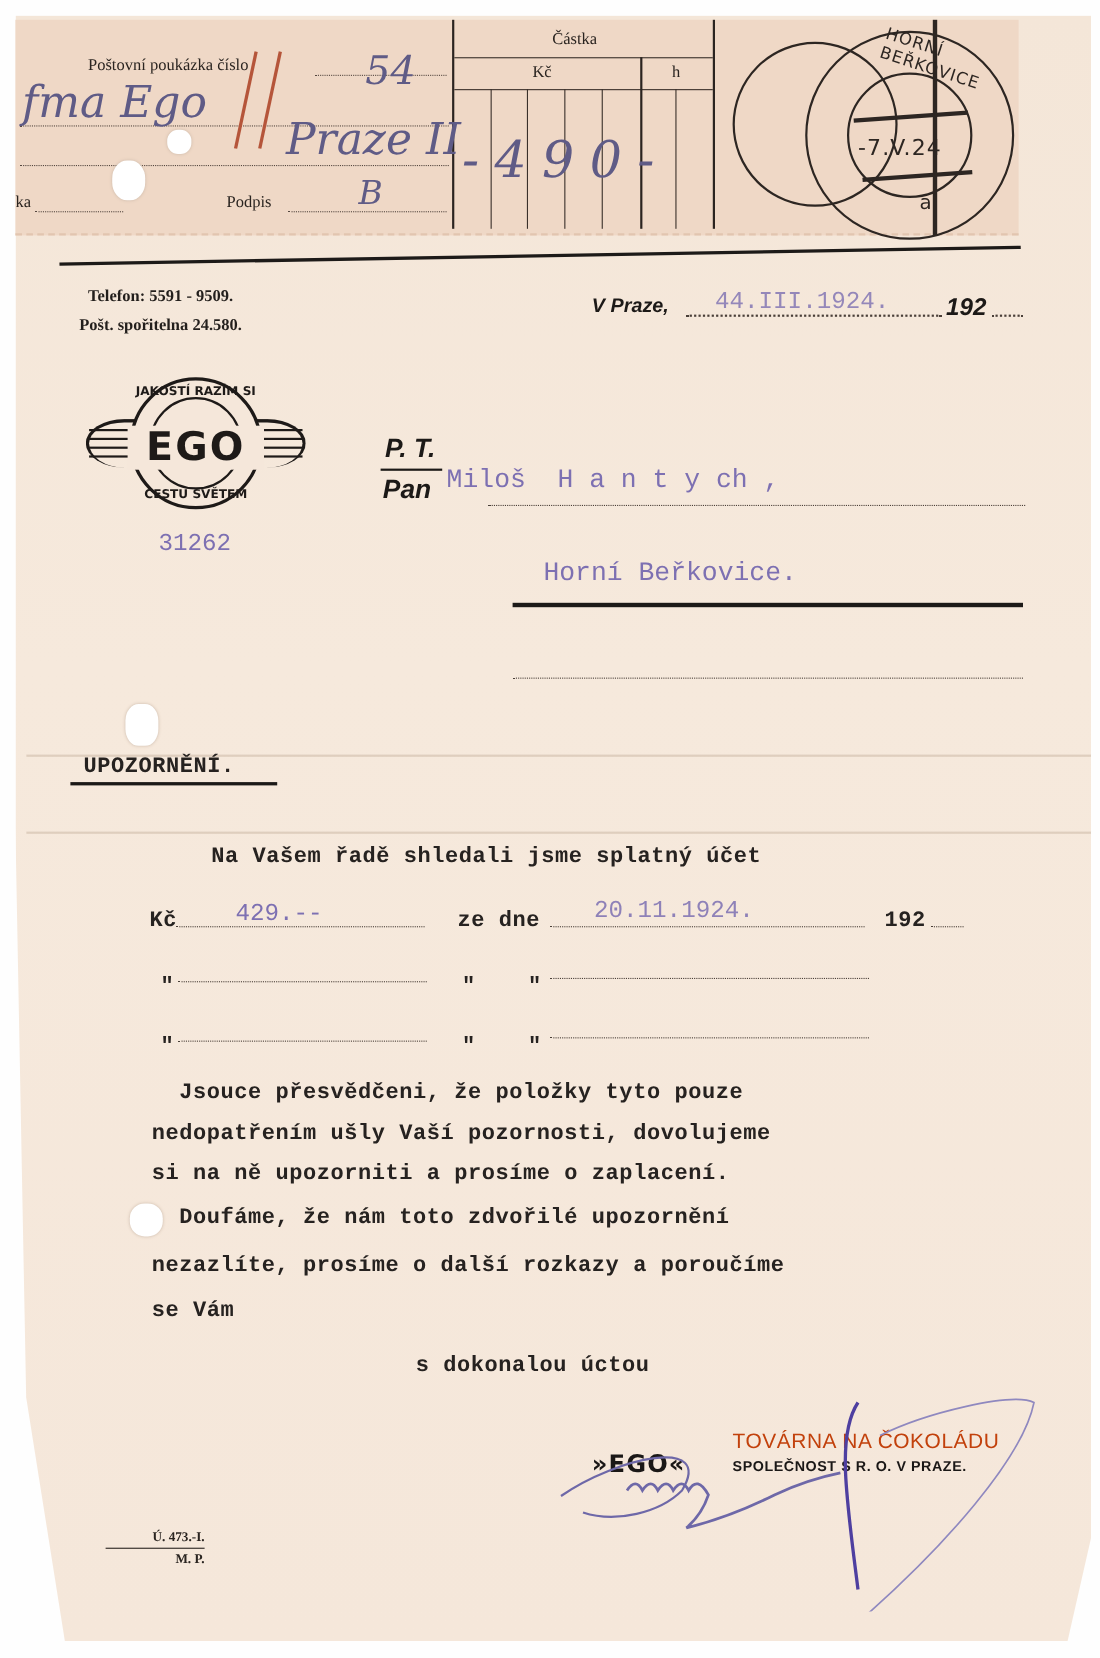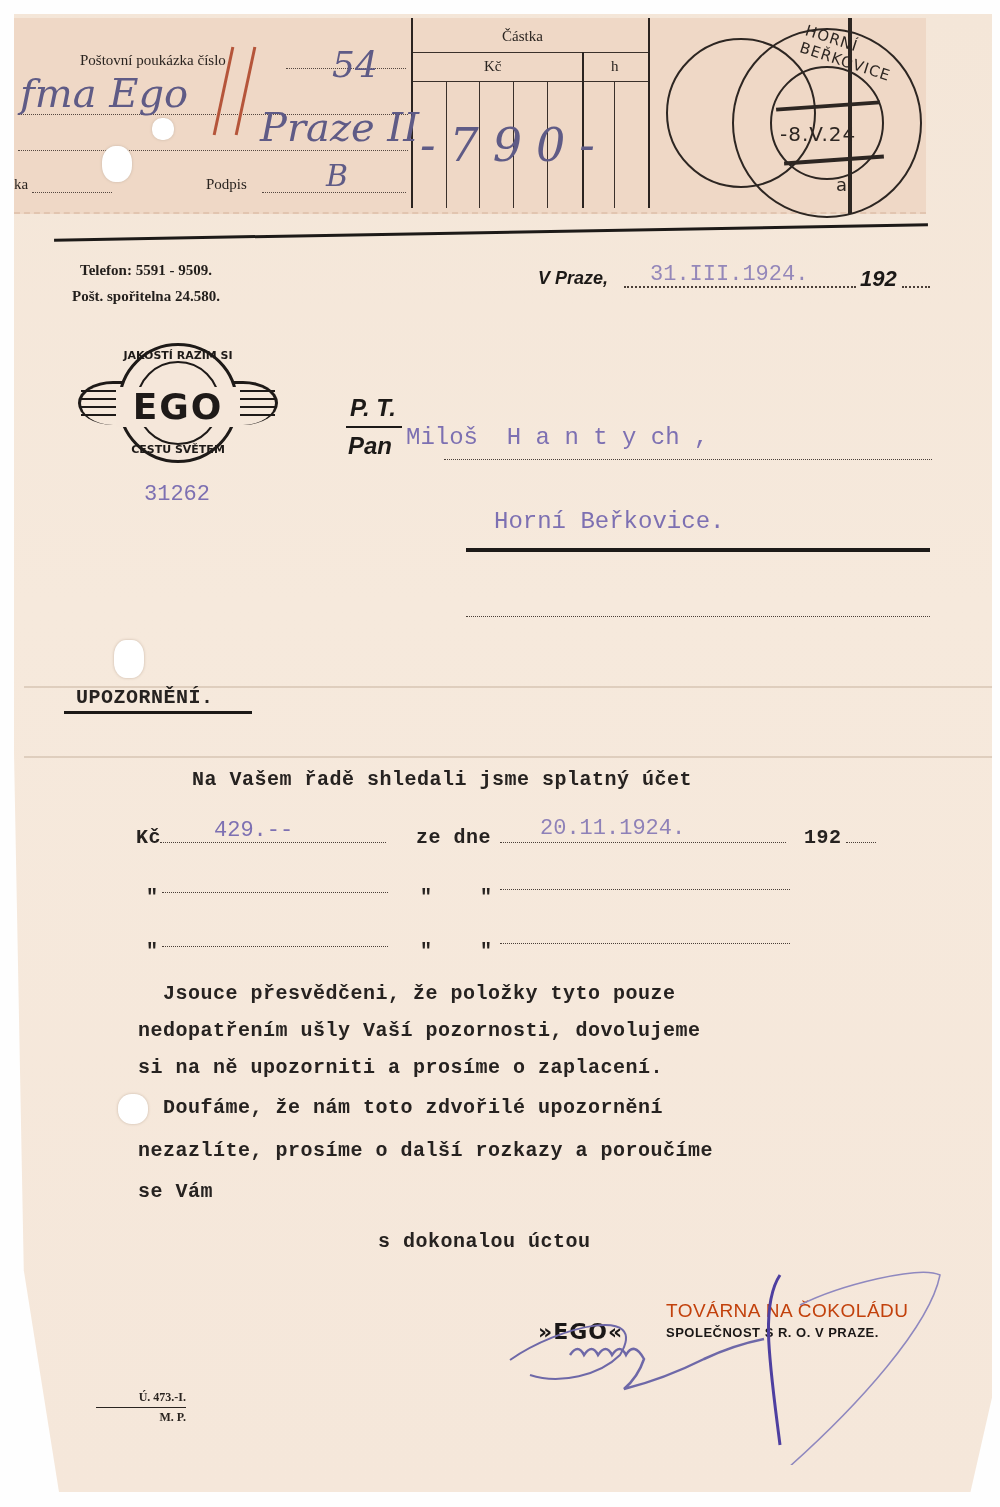--- a/index.html
+++ b/index.html
@@ -91,50 +91,50 @@
   <div class="dotline" style="left:4px; width:390px; top:132px;"></div>
   <span class="label" style="left:0px; top:158px;">ka</span>
   <div class="dotline" style="left:18px; width:80px; top:174px;"></div>
   <span class="label" style="left:192px; top:158px;">Podpis</span>
   <div class="dotline" style="left:248px; width:144px; top:174px;"></div>
 
   <span class="label" style="left:488px; top:10px;">Částka</span>
   <span class="label" style="left:470px; top:40px;">Kč</span>
   <span class="label" style="left:597px; top:40px;">h</span>
 
-  <span class="hand" style="left:406px; top:100px; font-size:46px; letter-spacing:14px;">-790-</span>
+  <span class="hand" style="left:406px; top:100px; font-size:46px; letter-spacing:14px;">-490-</span>
   <span class="hand" style="left:318px; top:26px; font-size:36px;">54</span>
   <span class="hand" style="left:6px; top:52px; font-size:40px;">fma Ego</span>
   <span class="hand" style="left:246px; top:86px; font-size:40px;">Praze II</span>
   <span class="hand" style="left:312px; top:140px; font-size:30px;">B</span>
 
   <div class="redmark" style="left:208px; top:28px; height:90px;"></div>
   <div class="redmark" style="left:230px; top:28px; height:90px;"></div>
   <div class="hole" style="left:138px; top:100px; width:22px; height:22px;"></div>
   <div class="hole" style="left:88px; top:128px; width:30px; height:36px;"></div>
 
   <div class="stamp-ring" style="left:652px; top:20px; width:150px; height:150px;"></div>
   <div class="stamp-ring" style="left:718px; top:10px; width:190px; height:190px;"></div>
   <div class="stamp-ring" style="left:756px; top:48px; width:114px; height:114px;"></div>
   <div style="position:absolute; left:762px; top:86px; width:104px; height:4px; background:#2d2622; transform:rotate(-4deg);"></div>
   <div style="position:absolute; left:770px; top:140px; width:100px; height:4px; background:#2d2622; transform:rotate(-4deg);"></div>
   <div style="position:absolute; left:834px; top:0; width:4px; height:196px; background:#2d2622;"></div>
-  <span class="stamp-text" style="left:766px; top:104px; font-size:20px;">-8.V.24</span>
+  <span class="stamp-text" style="left:766px; top:104px; font-size:20px;">-7.V.24</span>
   <span class="stamp-text" style="left:786px; top:22px; font-size:15px; transform:rotate(18deg);">HORNÍ BEŘKOVICE</span>
   <span class="stamp-text" style="left:822px; top:156px; font-size:18px;">a</span>
 </div>
 
 <div class="underline-bar" style="left:54px; top:231px; width:874px; height:3px; transform:rotate(-1deg);"></div>
 
 <span class="header-text" style="left:80px; top:262px;">Telefon: 5591 - 9509.</span>
 <span class="header-text" style="left:72px; top:288px;">Pošt. spořitelna 24.580.</span>
 
 <span class="italic-bold" style="left:538px; top:268px; font-size:18px;">V Praze,</span>
 <div class="dots" style="left:624px; top:286px; width:232px;"></div>
-<span class="typed" style="left:650px; top:262px; font-size:22px; opacity:0.8;">31.III.1924.</span>
+<span class="typed" style="left:650px; top:262px; font-size:22px; opacity:0.8;">44.III.1924.</span>
 <span class="italic-bold" style="left:860px; top:266px; font-size:22px;">192</span>
 <div class="dots" style="left:902px; top:286px; width:28px;"></div>
 
 <div class="logo">
   <div class="wing left">
       <i></i>
       <i></i>
       <i></i>
       <i></i>
     </div>

